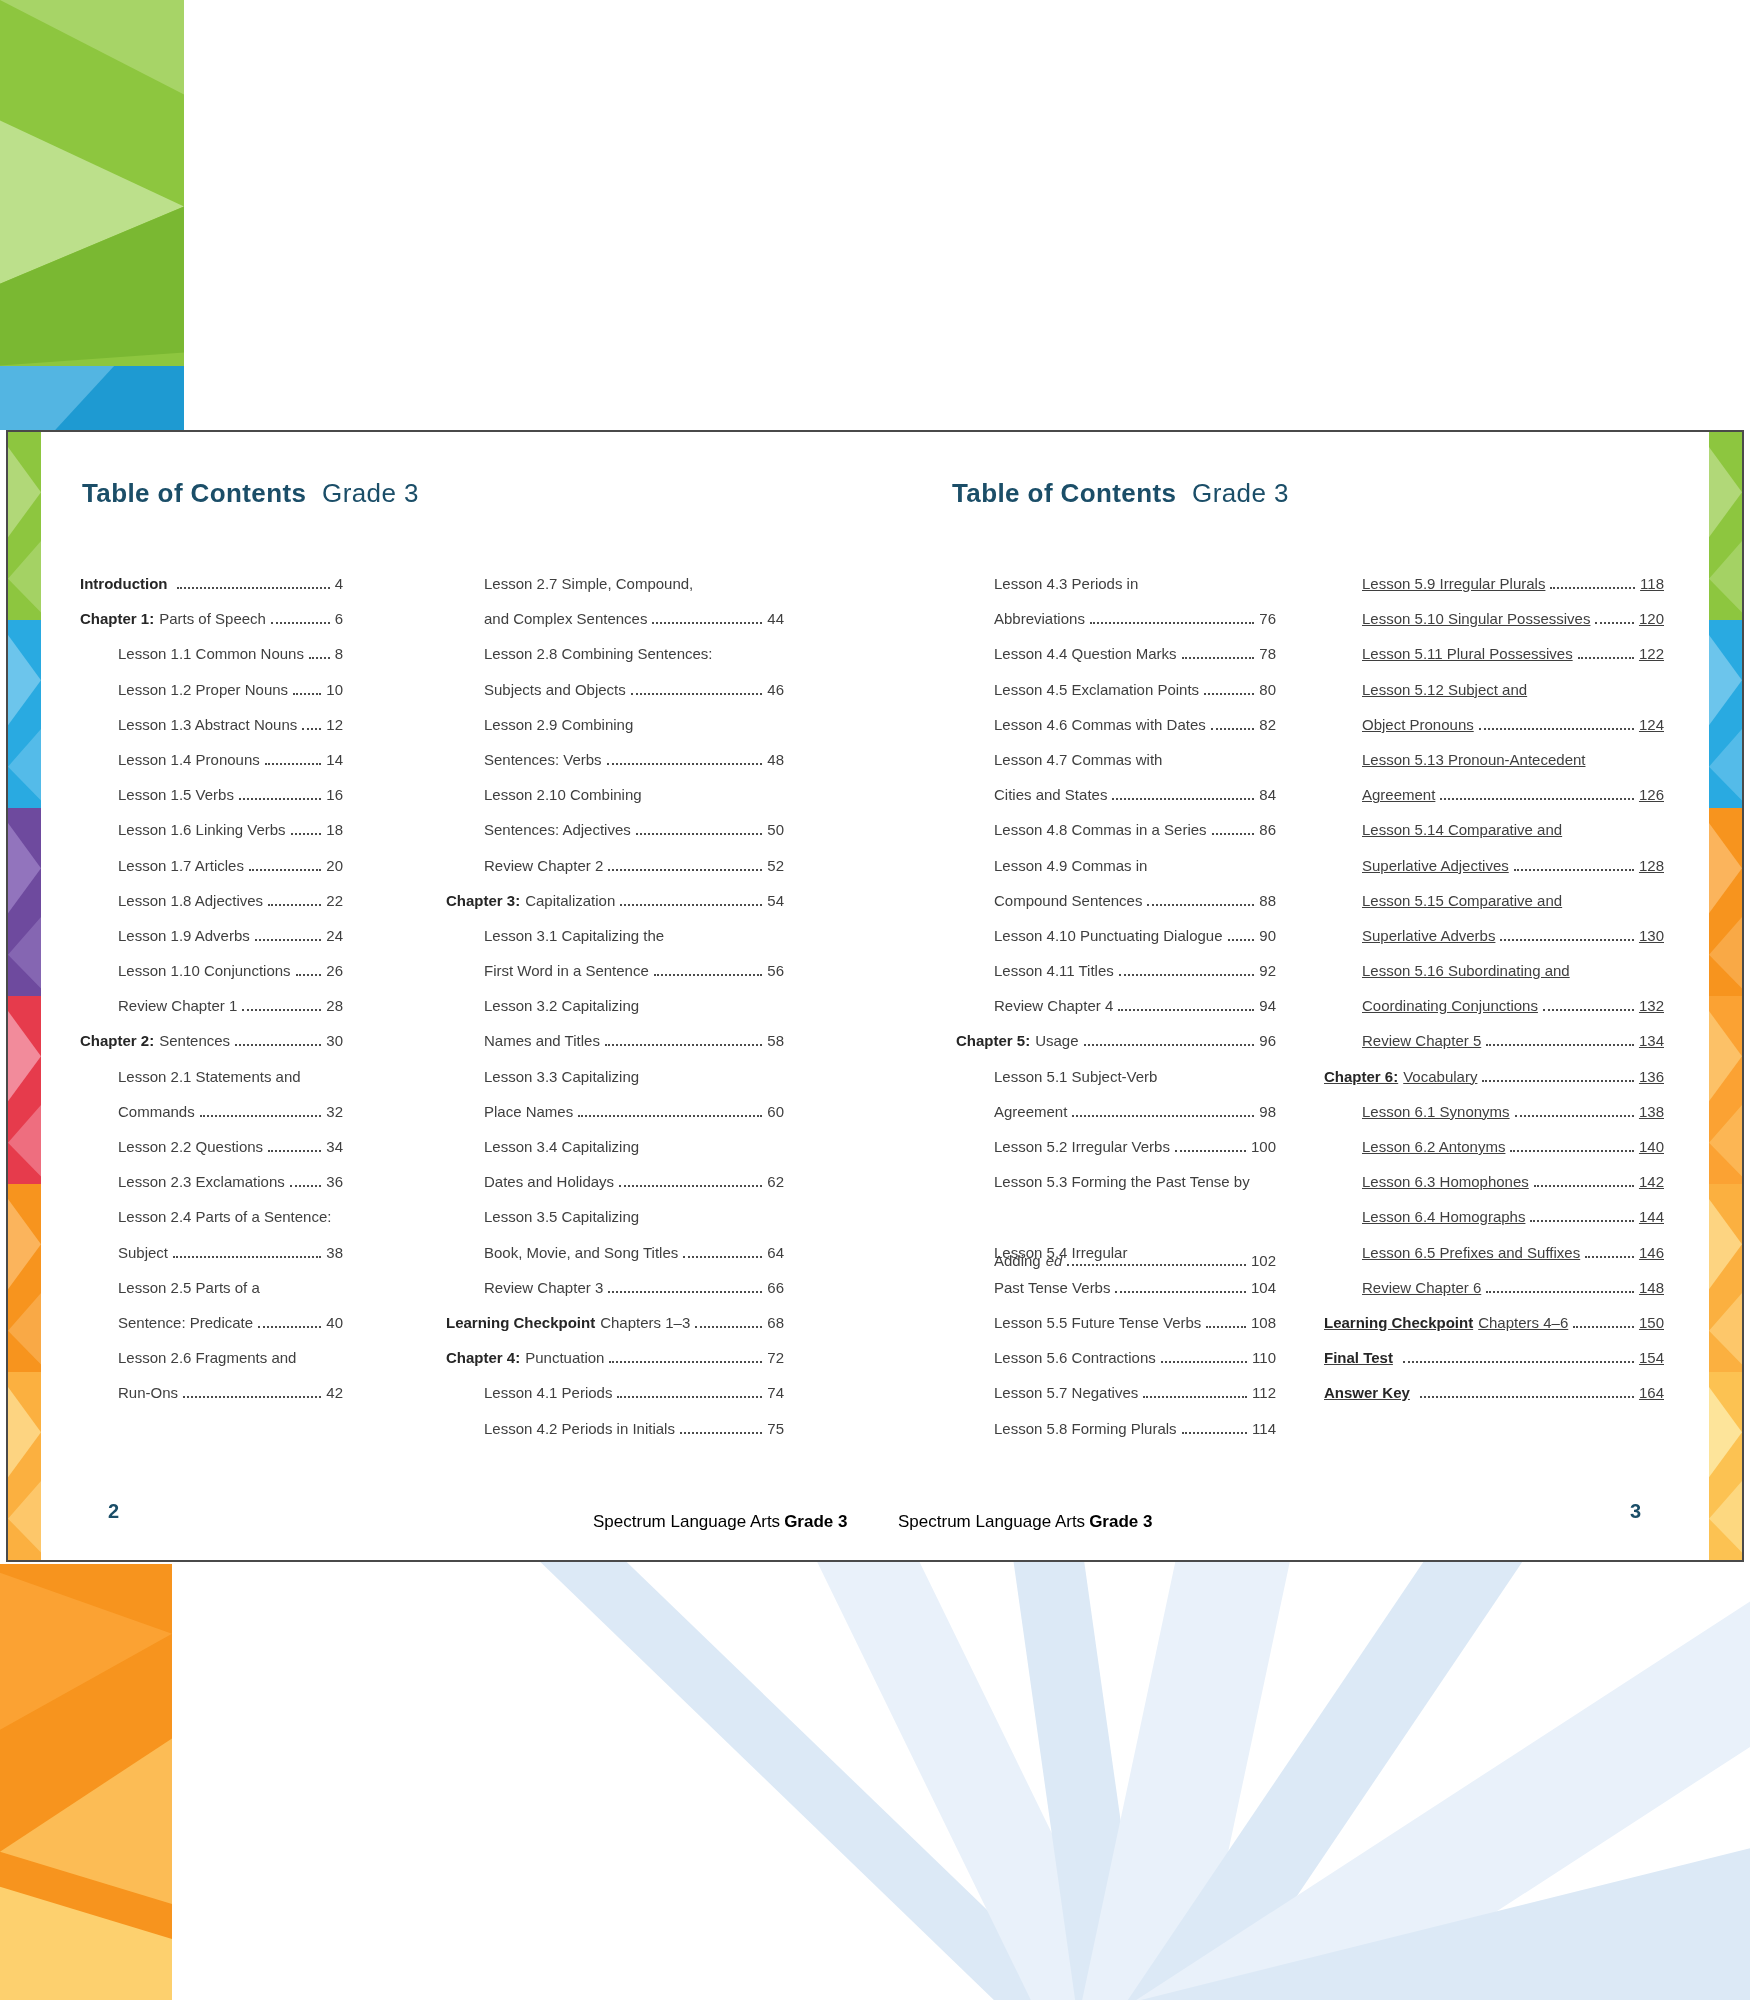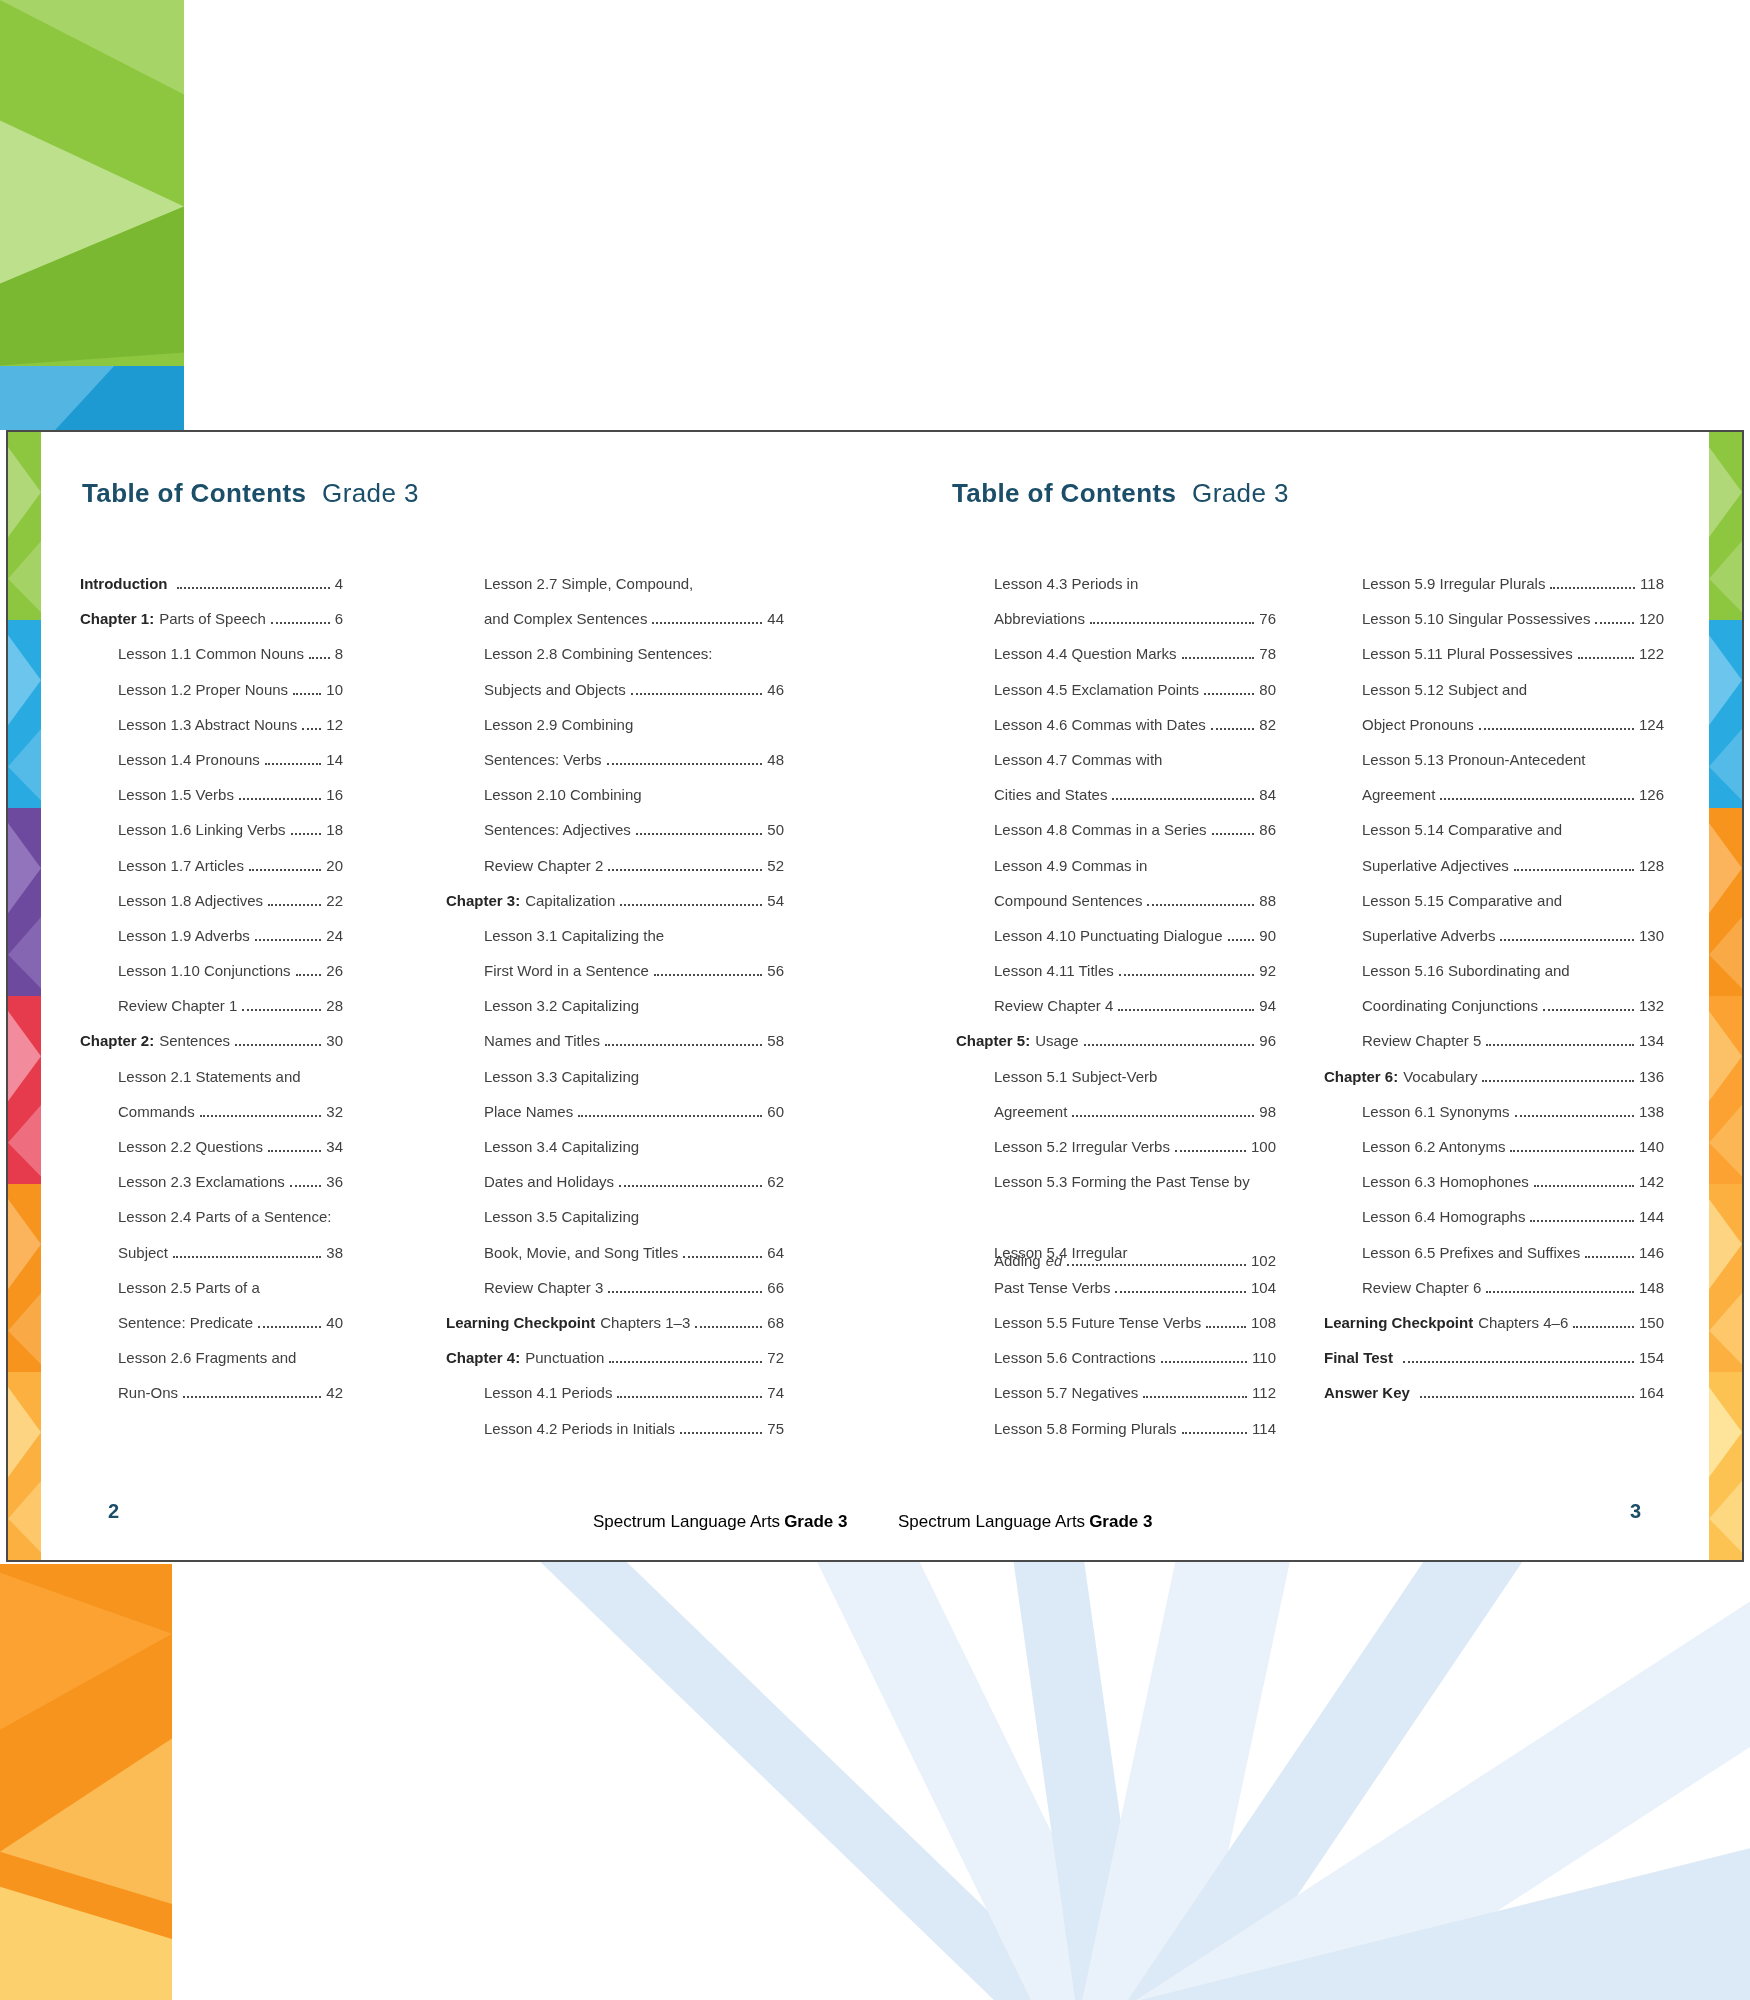--- a/index.html
+++ b/index.html
@@ -44,21 +44,21 @@
   .footer-line{position:absolute;top:1080px;font-size:17px;color:#000000;white-space:nowrap;}
   .footer-line .fb{font-weight:700;margin-left:4px;}
   .footer-l{left:585px;}
   .footer-r{left:890px;}
 
   
   .toc-col{position:absolute;top:134px;font-size:15px;color:#3f3f3f;}
   .col-l1{left:72px;width:263px;}
   .col-l2{left:438px;width:338px;text-align:right;}
   .col-r1{left:948px;width:320px;}
-  .col-r2{left:1316px;width:340px;}
+  .col-r2{left:1316px;width:340px;text-decoration:underline;}
   .toc-row{display:flex;align-items:baseline;height:35.2px;line-height:35.2px;white-space:nowrap;}
   .toc-row.lesson{padding-left:38px;}
   .toc-row .b{font-weight:700;color:#262626;margin-right:5px;}
   .toc-row .i{font-style:italic;margin-left:5px;margin-top:44px;}
   .toc-row .leader{flex:1 1 auto;min-width:8px;height:2px;border-bottom:2.4px dotted #4b4b4b;margin:0 5px;}
   .toc-row .pg{color:#3f3f3f;}
 
   
   .rays{position:absolute;left:172px;top:1562px;width:1578px;height:438px;overflow:hidden;}
   .ray{position:absolute;top:-520px;height:1040px;width:var(--w);left:calc(950px - var(--w)/2);

